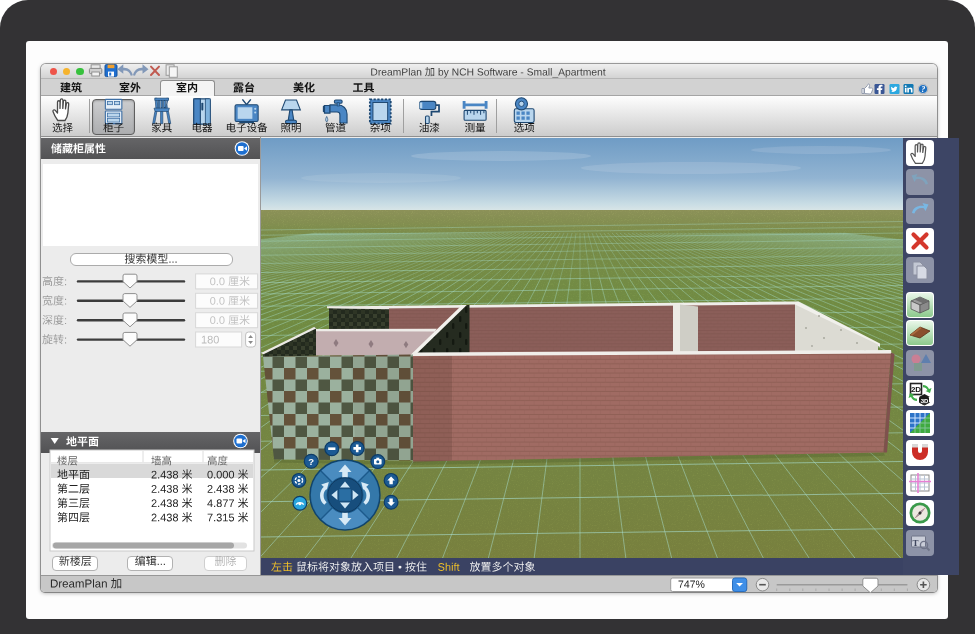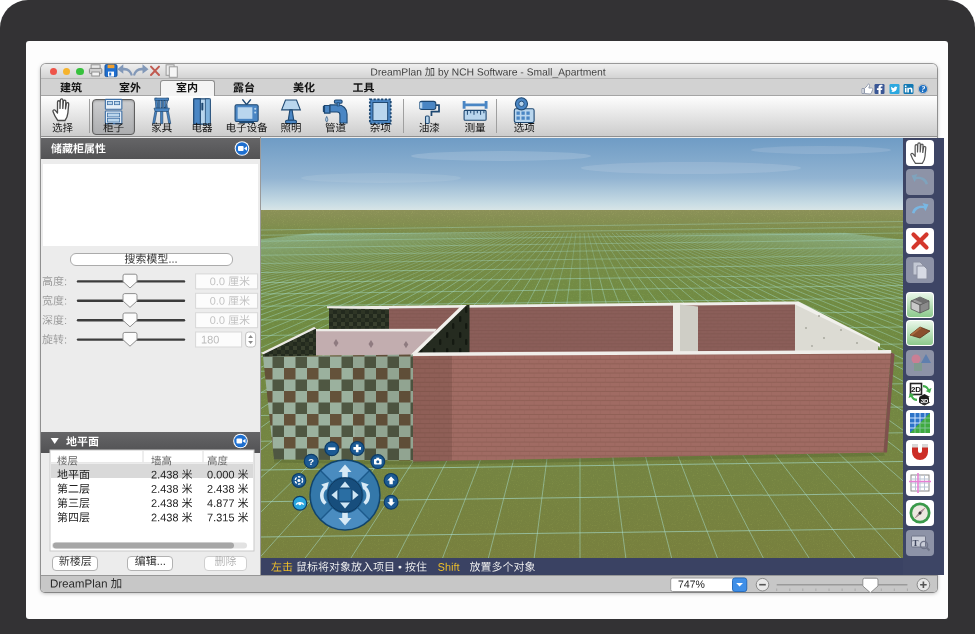--- a/index.html
+++ b/index.html
@@ -12,21 +12,21 @@
 .seltab { left:119px; top:1.5px; width:55px; height:16px; background:#f4f4f4; border:1px solid #8e8e8e; border-bottom:none; border-radius:3px 3px 0 0; }
 .toolbar { left:0; top:32px; width:896px; height:41px; background:linear-gradient(#fefefe,#cccccc); border-bottom:1px solid #8f8f8f; }
 .tsep { top:3px; width:1px; height:34px; background:#9f9f9f; }
 .selbtn { left:51px; top:3px; width:43px; height:36px; background:rgba(70,74,82,0.25); border:1px solid #5f5f5f; border-radius:4px; box-shadow:inset 0 1px 2px rgba(0,0,0,0.25); }
 .lpanel { left:0; top:73px; width:220px; height:438px; background:#ececec; border-right:1px solid #9a9a9a; }
 .phead { left:0; width:219px; height:21px; background:linear-gradient(#656567,#525254); }
 .pbox { left:2px; top:27px; width:215px; height:82px; background:#fff; }
 .searchbtn { left:28.6px; top:116px; width:163px; height:12.5px; background:#fff; border:1px solid #ababab; border-radius:6px; }
 .btn { top:419px; height:15px; background:#fff; border:1px solid #b2b2b2; border-radius:4px; }
 .statusbar { left:0; top:511px; width:896px; height:17px; background:#c7c7c7; border-top:1px solid #979797; border-radius:0 0 4px 4px; }
-.rtb { left:862px; top:74px; width:41px; height:437px; background:#3d4565; }
+.rtb { left:862px; top:74px; width:56px; height:437px; background:#3d4565; }
 .view { left:220px; top:74px; width:642px; height:437px; background:#7da048; }
 .ov { position:absolute; left:0; top:0; pointer-events:none; }
 </style></head><body>
 <div class="abs frame"></div>
 <div class="abs hole"></div>
 <div class="abs win">
   <div class="abs titlebar">
     <div class="abs tl" style="left:8.7px;background:#ee5449;"></div>
     <div class="abs tl" style="left:21.9px;background:#f6b32d;"></div>
     <div class="abs tl" style="left:35.1px;background:#37c13d;"></div>

